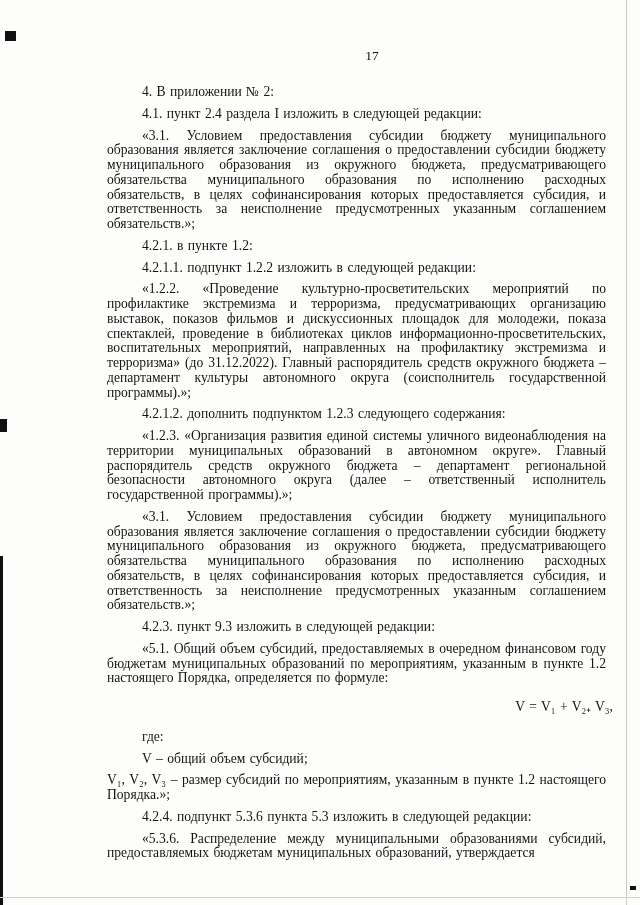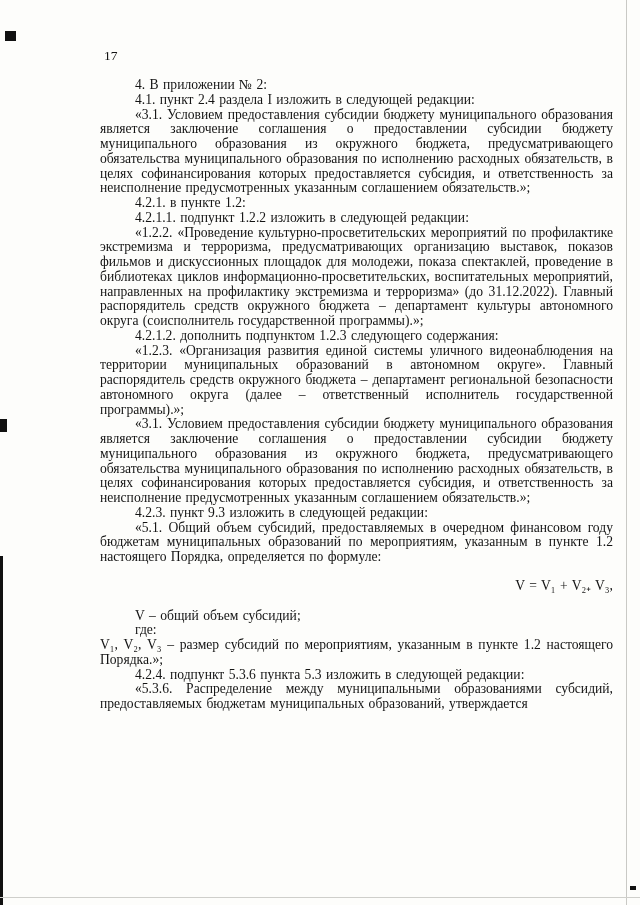--- a/index.html
+++ b/index.html
@@ -12,35 +12,36 @@
     width: 640px;
     height: 905px;
     background: #fdfdfb;
     overflow: hidden;
     font-family: "Liberation Serif", serif;
     color: #141414;
   }
   .page-number {
     position: absolute;
     top: 48px;
-    left: 104px;
+    left: 116px;
     width: 512px;
+    text-align: center;
     font-size: 13.5px;
   }
   .content {
     position: absolute;
     top: 78px;
     left: 100px;
     width: 513px;
     font-size: 13.6px;
     line-height: 14.75px;
     text-align: justify;
   }
   .content p {
-    margin: 0;
+    margin: 7px;
     word-spacing: 1px;
   }
   .indent { text-indent: 35px; }
   .formula {
     text-align: right;
     margin: 14px 0 15px 0 !important;
     word-spacing: 2px;
   }
   
   .artifact { position: absolute; background: #111; }
@@ -77,20 +78,20 @@
     <p class="indent">«3.1. Условием предоставления субсидии бюджету муниципального образования является заключение соглашения о предоставлении субсидии бюджету муниципального образования из окружного бюджета, предусматривающего обязательства муниципального образования по исполнению расходных обязательств, в целях софинансирования которых предоставляется субсидия, и ответственность за неисполнение предусмотренных указанным соглашением обязательств.»;</p>
     <p class="indent">4.2.1. в пункте 1.2:</p>
     <p class="indent">4.2.1.1. подпункт 1.2.2 изложить в следующей редакции:</p>
     <p class="indent">«1.2.2. «Проведение культурно-просветительских мероприятий по профилактике экстремизма и терроризма, предусматривающих организацию выставок, показов фильмов и дискуссионных площадок для молодежи, показа спектаклей, проведение в библиотеках циклов информационно-просветительских, воспитательных мероприятий, направленных на профилактику экстремизма и терроризма» (до 31.12.2022). Главный распорядитель средств окружного бюджета – департамент культуры автономного округа (соисполнитель государственной программы).»;</p>
     <p class="indent">4.2.1.2. дополнить подпунктом 1.2.3 следующего содержания:</p>
     <p class="indent">«1.2.3. «Организация развития единой системы уличного видеонаблюдения на территории муниципальных образований в автономном округе». Главный распорядитель средств окружного бюджета – департамент региональной безопасности автономного округа (далее – ответственный исполнитель государственной программы).»;</p>
     <p class="indent">«3.1. Условием предоставления субсидии бюджету муниципального образования является заключение соглашения о предоставлении субсидии бюджету муниципального образования из окружного бюджета, предусматривающего обязательства муниципального образования по исполнению расходных обязательств, в целях софинансирования которых предоставляется субсидия, и ответственность за неисполнение предусмотренных указанным соглашением обязательств.»;</p>
     <p class="indent">4.2.3. пункт 9.3 изложить в следующей редакции:</p>
     <p class="indent">«5.1. Общий объем субсидий, предоставляемых в очередном финансовом году бюджетам муниципальных образований по мероприятиям, указанным в пункте 1.2 настоящего Порядка, определяется по формуле:</p>
     <p class="formula">V = V₁ + V₂₊ V₃,</p>
+    <p class="indent">где:</p>
     <p class="indent">V – общий объем субсидий;</p>
-    <p class="indent">где:</p>
     <p>V₁, V₂, V₃ – размер субсидий по мероприятиям, указанным в пункте 1.2 настоящего Порядка.»;</p>
     <p class="indent">4.2.4. подпункт 5.3.6 пункта 5.3 изложить в следующей редакции:</p>
     <p class="indent">«5.3.6. Распределение между муниципальными образованиями субсидий, предоставляемых бюджетам муниципальных образований, утверждается</p>
   </div>
 
 </div>
 
 </body></html>

